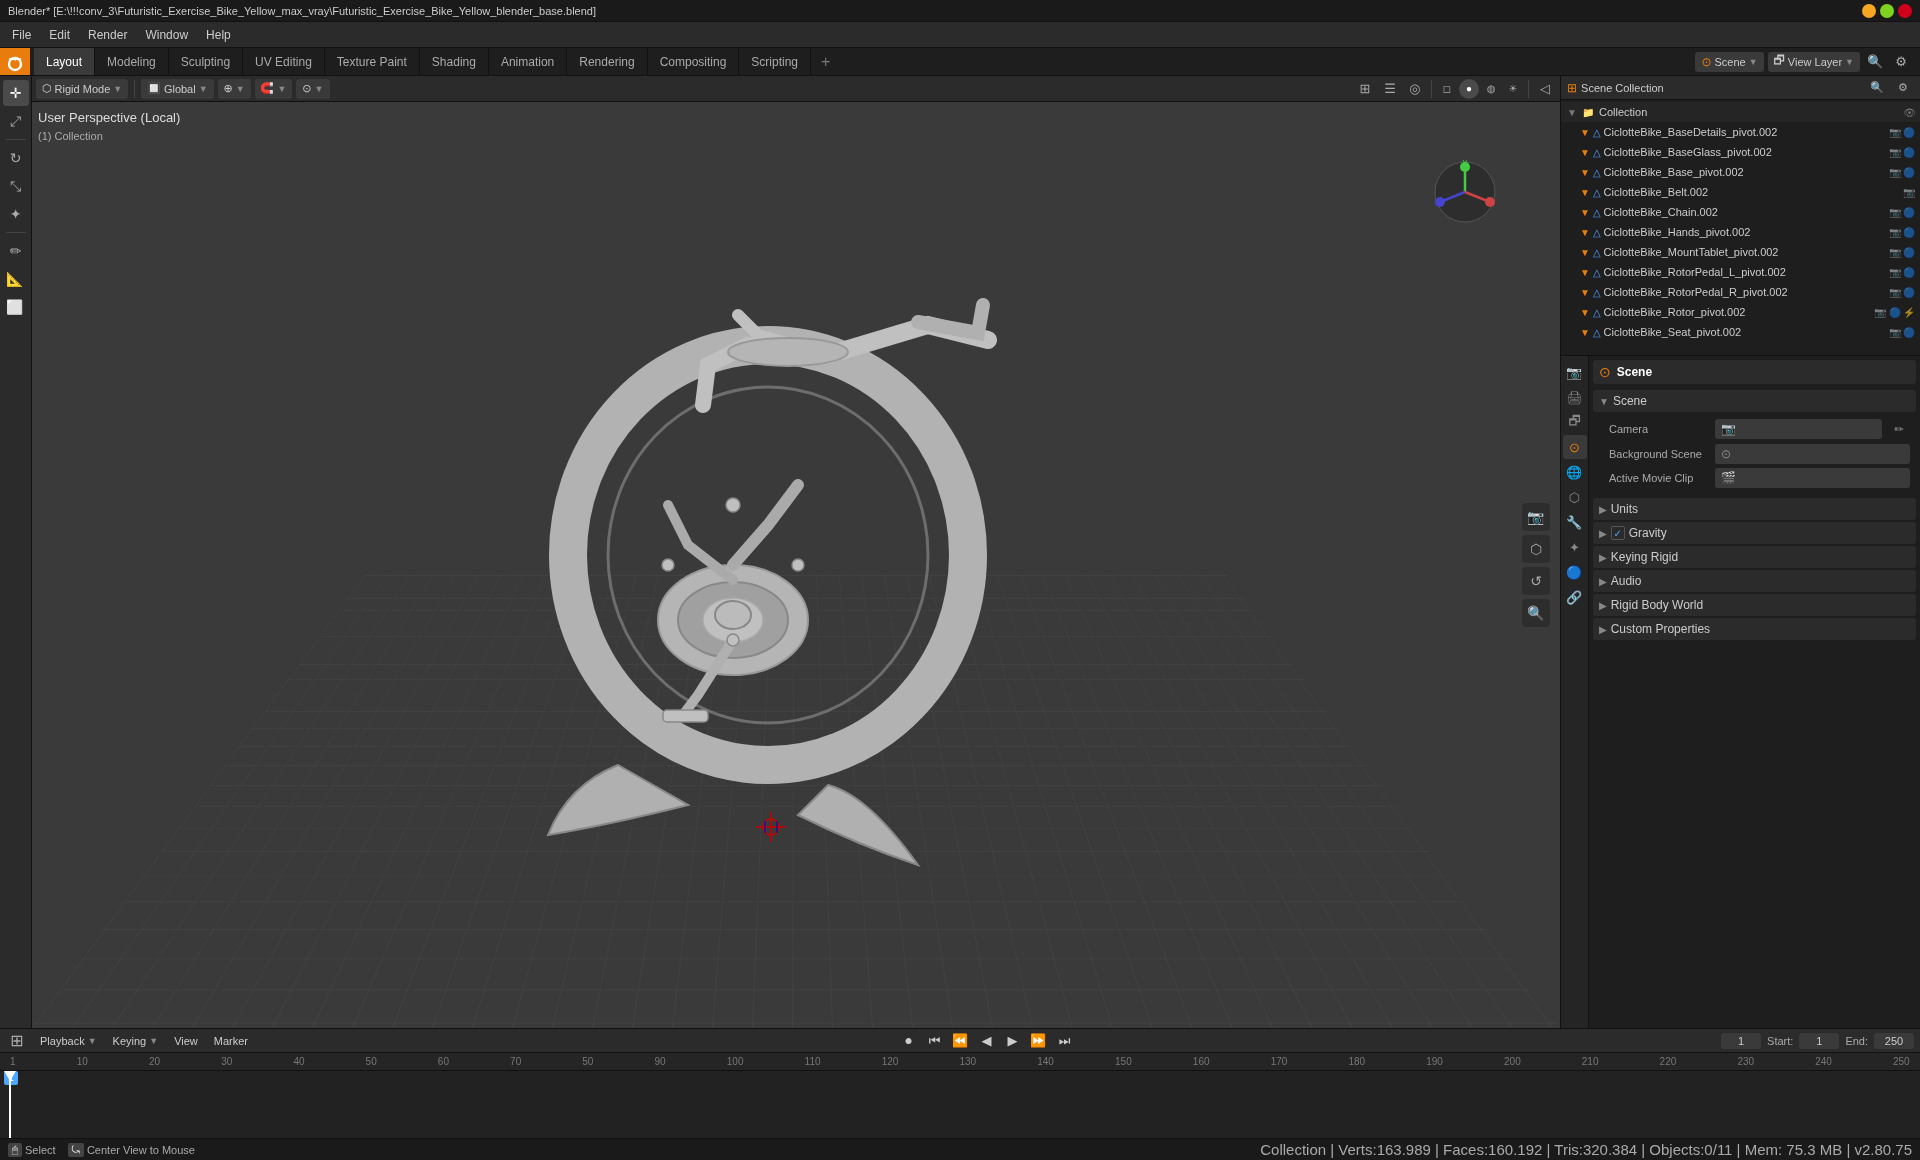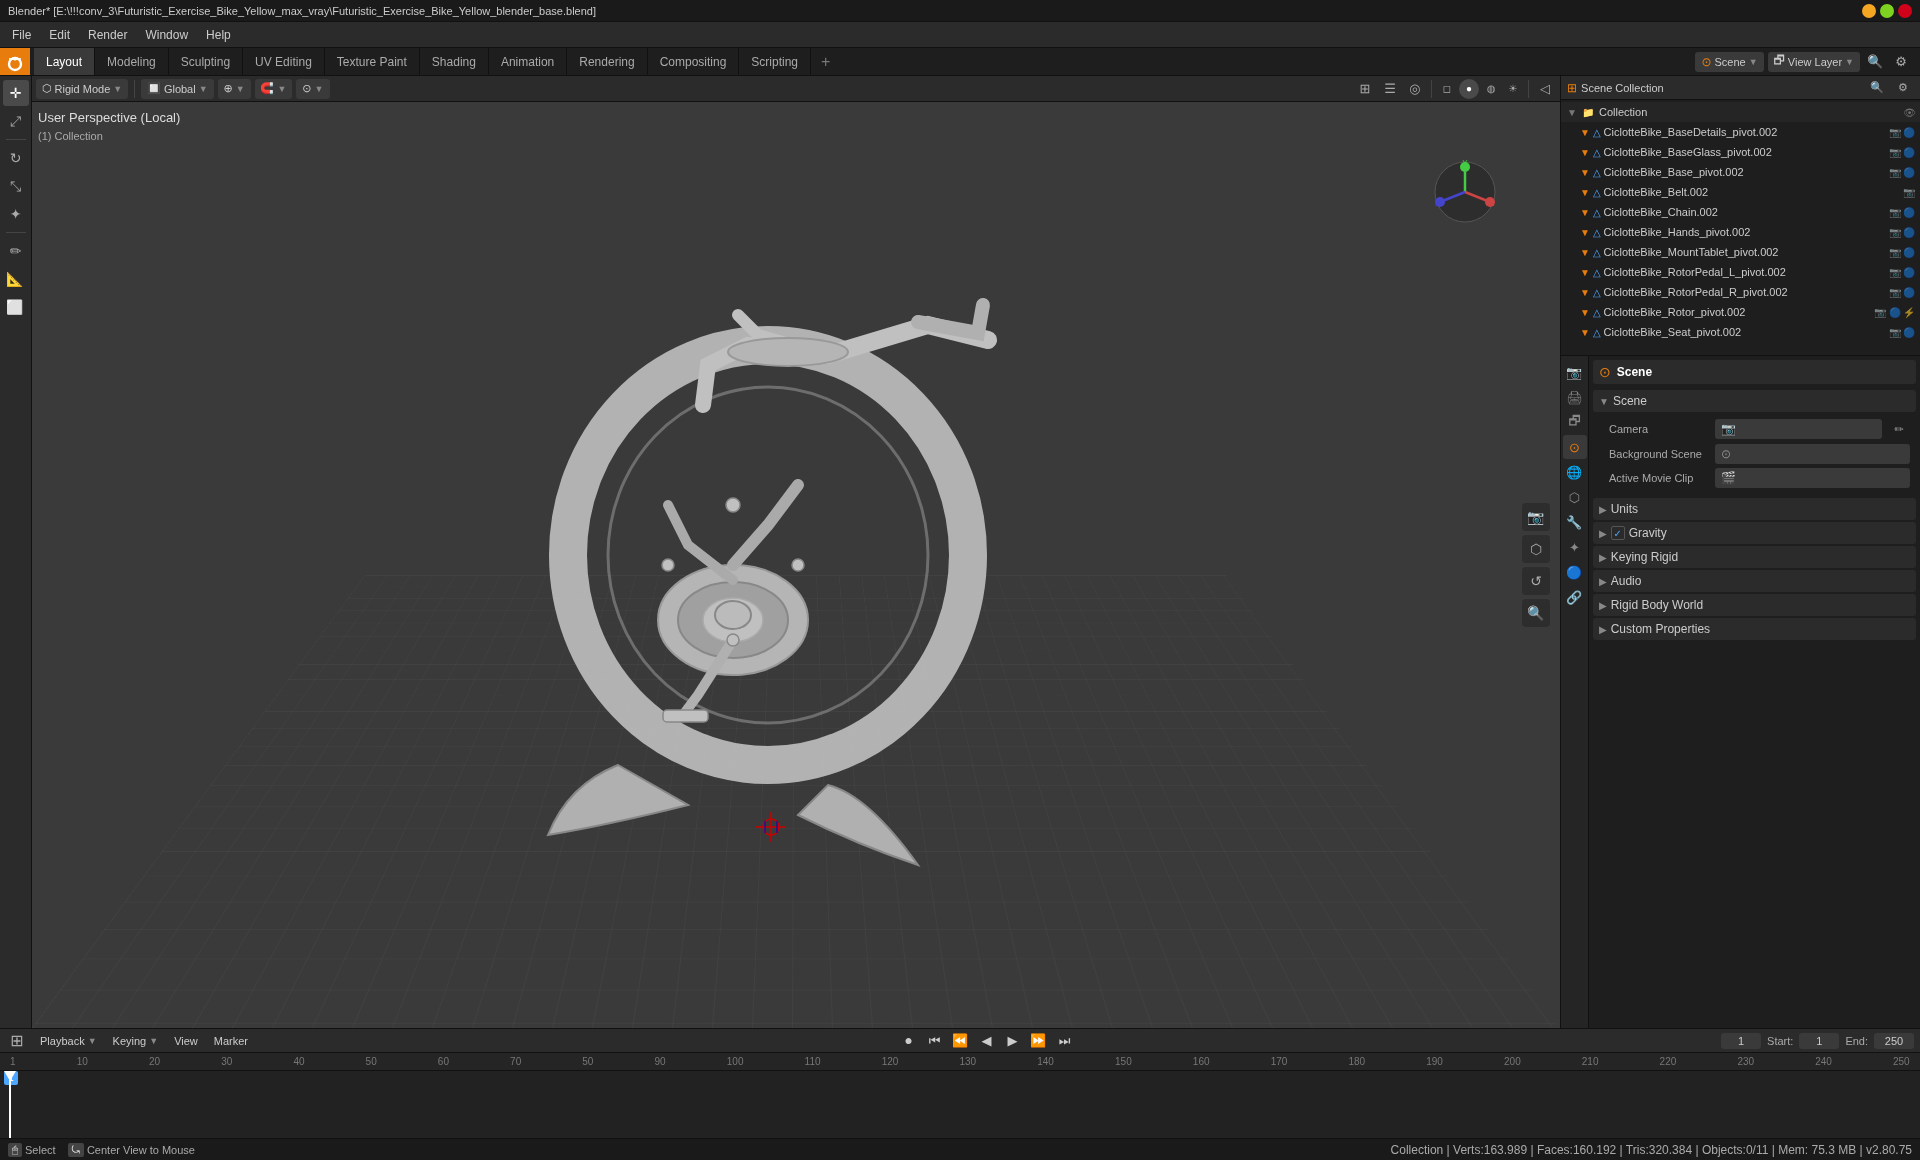--- a/index.html
+++ b/index.html
@@ -407,21 +407,21 @@
       background: #1a1a1a;
       display: flex;
       align-items: center;
       justify-content: space-between;
       padding: 0 8px;
       border-top: 1px solid #111;
       flex-shrink: 0;
     }
     .status-left { display: flex; gap: 12px; align-items: center; }
     .status-item { font-size: 11px; color: #aaa; display: flex; align-items: center; gap: 3px; }
-    .status-right { font-size: 12px; color: #aaa; }
+    .status-right { font-size: 15px; color: #aaa; }
 
     
     #vp-right-icons {
       position: absolute;
       right: 10px;
       top: 50%;
       transform: translateY(-50%);
       display: flex;
       flex-direction: column;
       gap: 4px;

